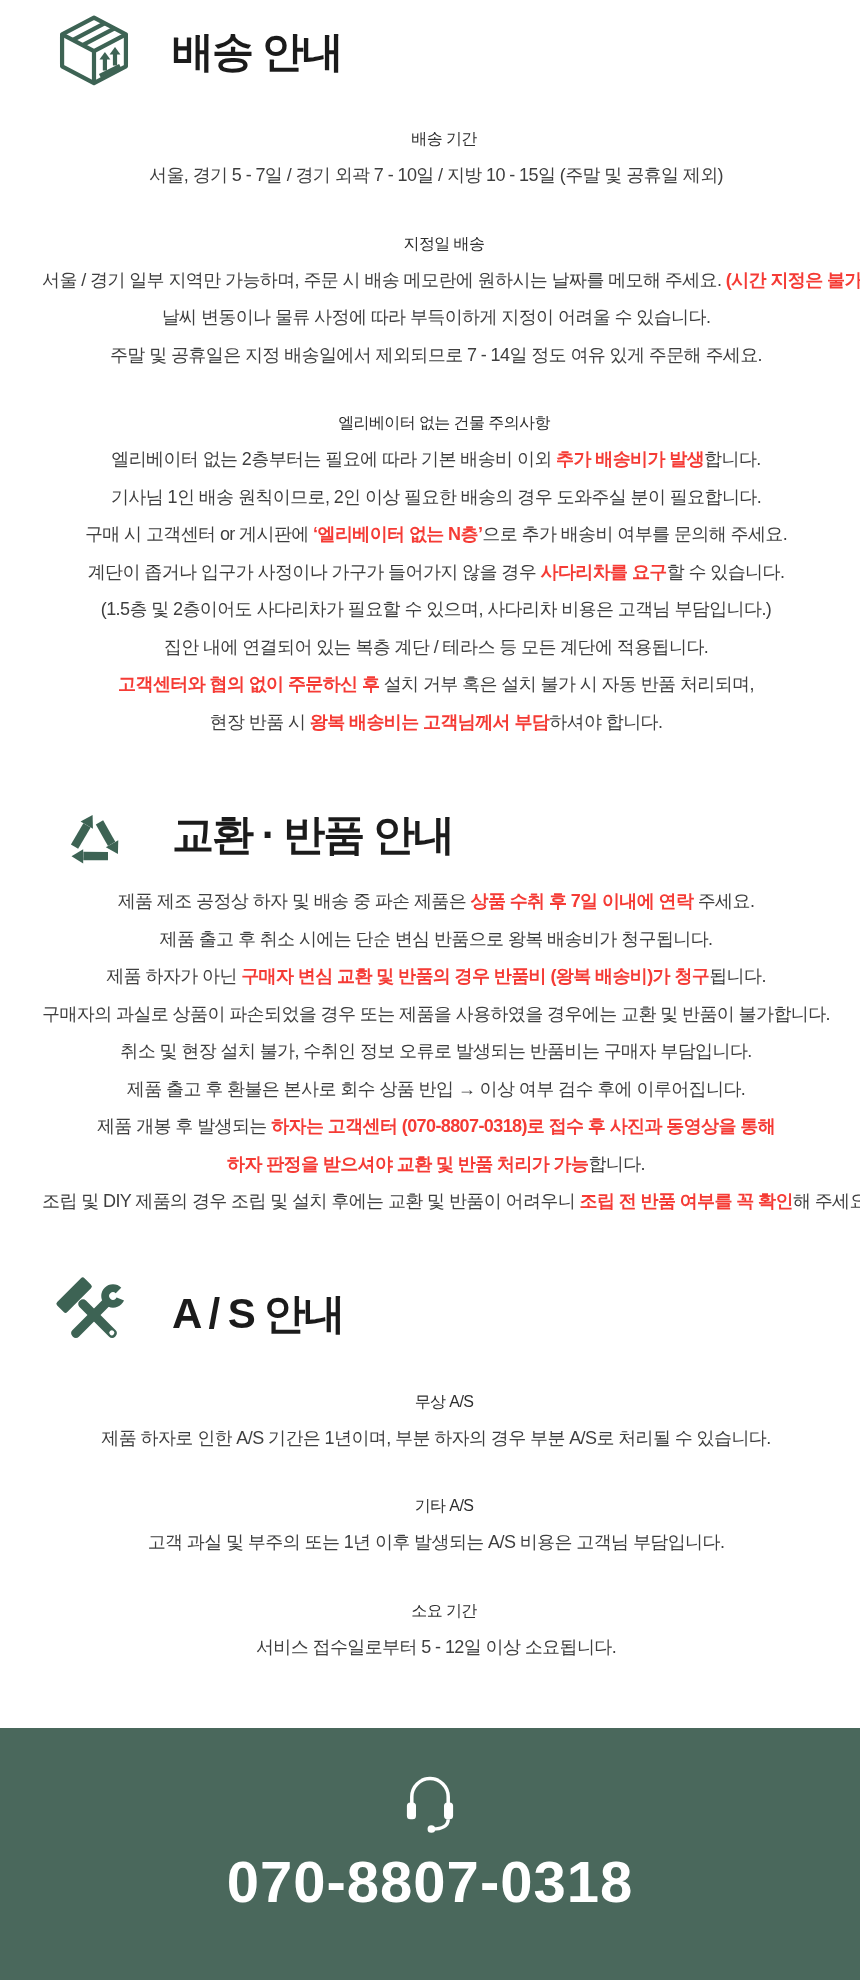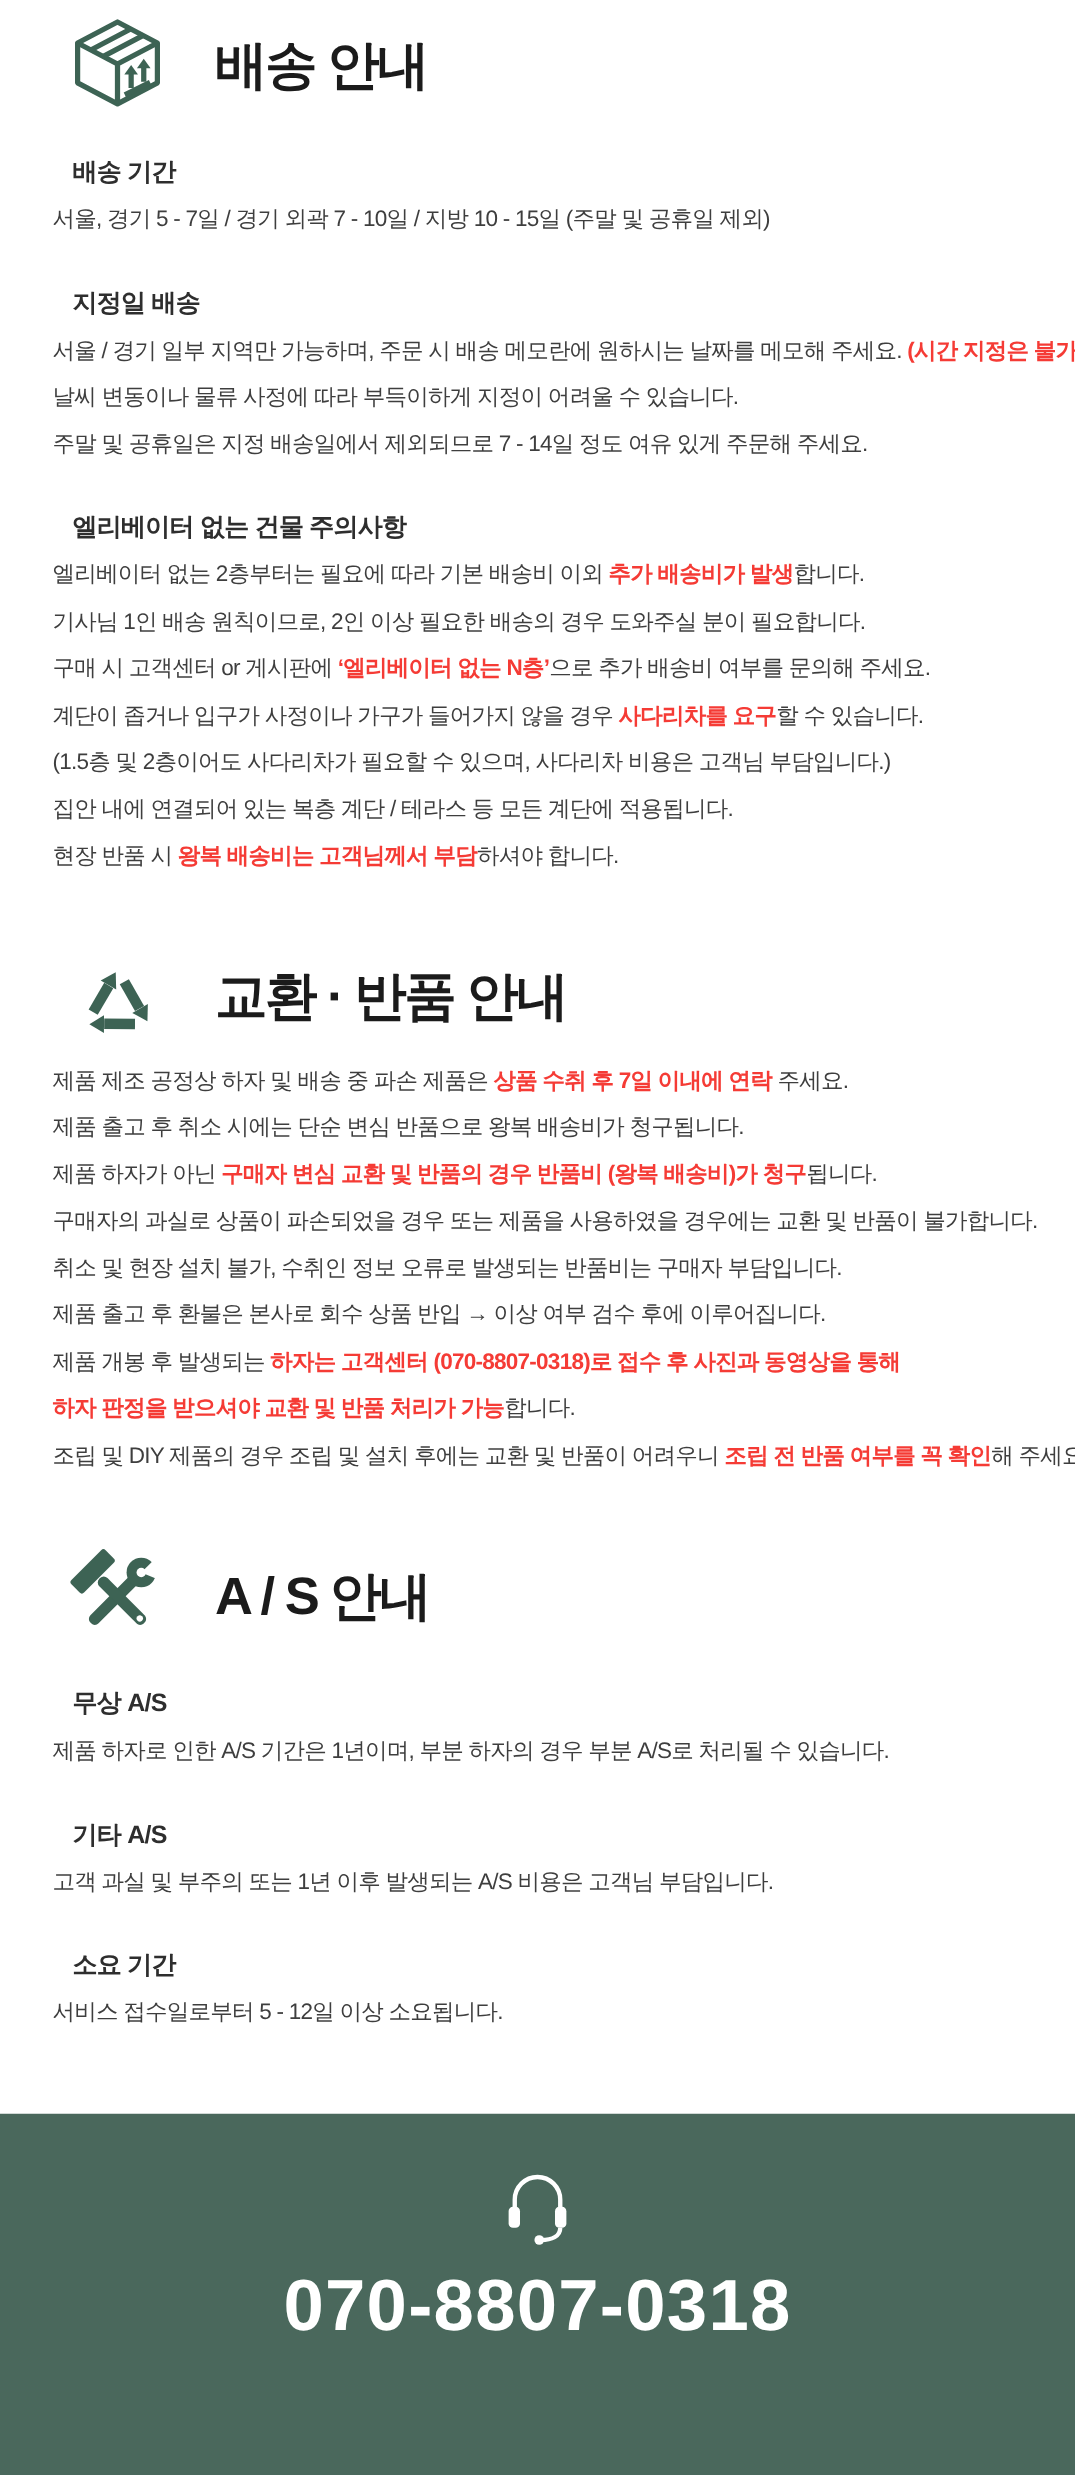--- a/index.html
+++ b/index.html
@@ -12,36 +12,36 @@
     --heading:#2e2e2e;
   }
   html,body{margin:0;padding:0;}
   body{
     width:860px;
     background:#fff;
     font-family:"Liberation Sans", sans-serif;
     color:var(--body);
   }
   .page{width:860px;min-height:1980px;display:flex;flex-direction:column;}
-  .sections{flex:0 0 auto;}
+  .sections{flex:0 0 auto;text-align:center;}
   .section{margin-top:10px;}
   .section + .section{margin-top:52px;}
   .sec-header{
     display:flex;align-items:center;gap:36px;
     padding:0 0 0 52px;
   }
   .sec-icon{width:84px;height:84px;display:inline-flex;align-items:center;justify-content:center;color:var(--green);}
   .sec-icon svg{width:84px;height:84px;}
   .sec-title{
     margin:0;font-size:42px;font-weight:800;color:var(--title);
     letter-spacing:-2px;line-height:1.1;
   }
   .sec-body{padding:6px 30px 0 42px;}
   .block-h{
-    margin:30px 0 0 16px;font-size:20px;font-weight:700;color:var(--heading);
+    margin:30px 0 0 16px;font-size:16px;font-weight:400;color:var(--heading);
     line-height:37px;letter-spacing:-0.6px;
   }
   .block:first-child .block-h{margin-top:20px;}
   .line{
     margin:0;font-size:18px;line-height:37.5px;color:var(--body);
     letter-spacing:-0.6px;white-space:nowrap;
   }
   .red{color:var(--red);font-weight:700;}
   .footer{
     margin-top:62px;
@@ -92,20 +92,21 @@
             <p class="line"><span>주말 및 공휴일은 지정 배송일에서 제외되므로 7 - 14일 정도 여유 있게 주문해 주세요.</span></p>
           </div>
           <div class="block">
             <h3 class="block-h">엘리베이터 없는 건물 주의사항</h3>
             <p class="line"><span>엘리베이터 없는 2층부터는 필요에 따라 기본 배송비 이외 </span><span class="red">추가 배송비가 발생</span><span>합니다.</span></p>
             <p class="line"><span>기사님 1인 배송 원칙이므로, 2인 이상 필요한 배송의 경우 도와주실 분이 필요합니다.</span></p>
             <p class="line"><span>구매 시 고객센터 or 게시판에 </span><span class="red">‘엘리베이터 없는 N층’</span><span>으로 추가 배송비 여부를 문의해 주세요.</span></p>
             <p class="line"><span>계단이 좁거나 입구가 사정이나 가구가 들어가지 않을 경우 </span><span class="red">사다리차를 요구</span><span>할 수 있습니다.</span></p>
             <p class="line"><span>(1.5층 및 2층이어도 사다리차가 필요할 수 있으며, 사다리차 비용은 고객님 부담입니다.)</span></p>
             <p class="line"><span>집안 내에 연결되어 있는 복층 계단 / 테라스 등 모든 계단에 적용됩니다.</span></p>
+            <p class="line"><span class="red">고객센터와 협의 없이 주문하신 후 </span><span>설치 거부 혹은 설치 불가 시 자동 반품 처리되며,</span></p>
             <p class="line"><span>현장 반품 시 </span><span class="red">왕복 배송비는 고객님께서 부담</span><span>하셔야 합니다.</span></p>
           </div>
         </div>
     </section>
 
     <section class="section">
       <div class="sec-header">
         <span class="sec-icon">
     <svg viewBox="0 0 100 100" xmlns="http://www.w3.org/2000/svg">
       <g id="rc-arm">

